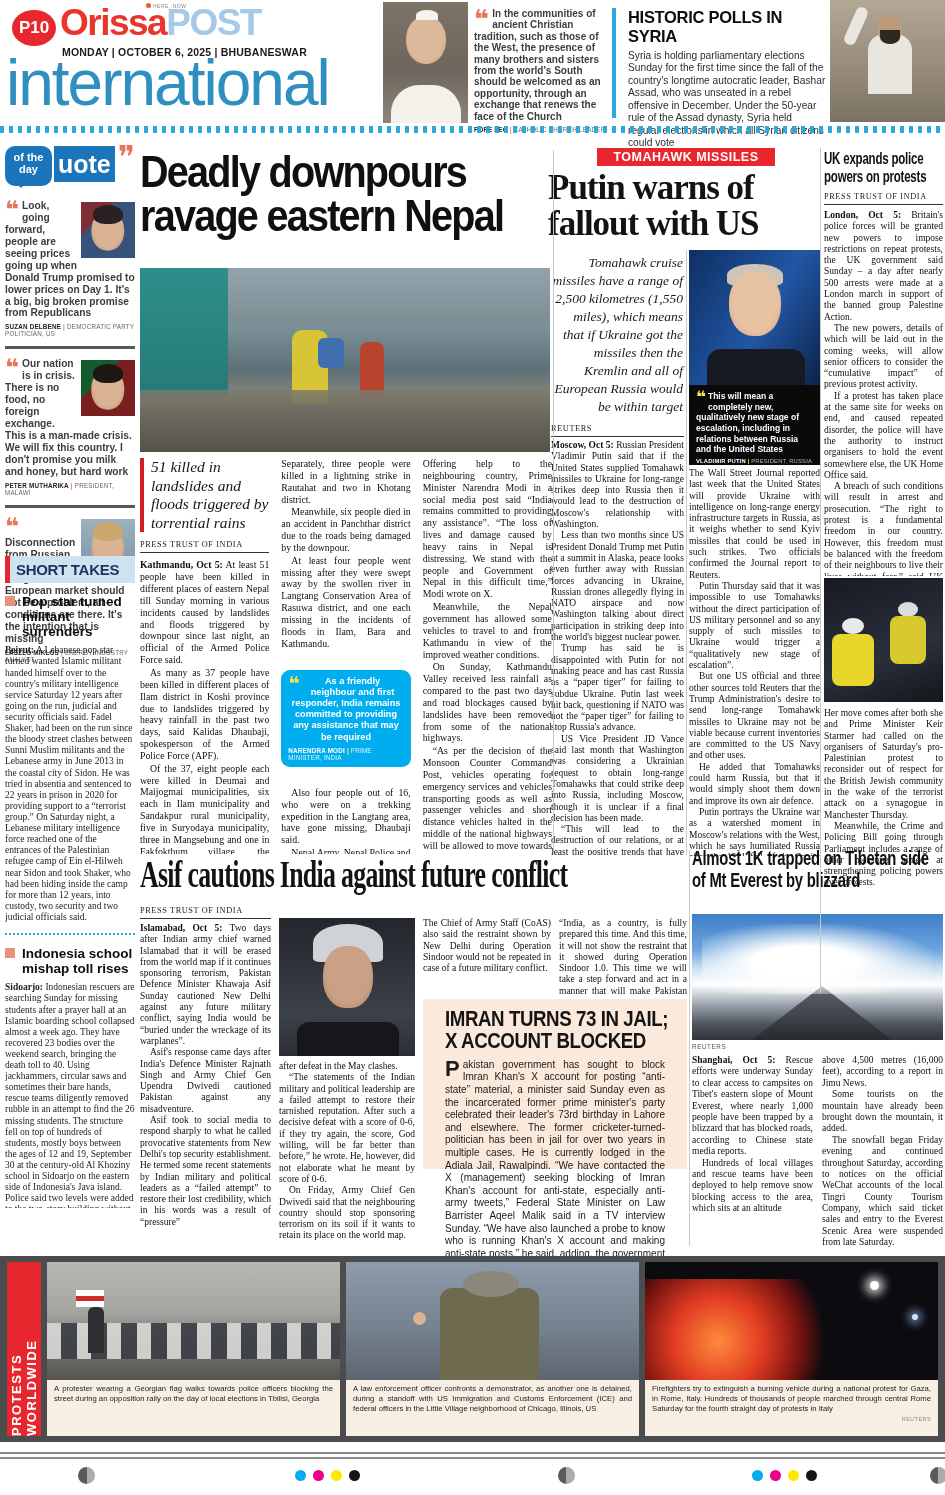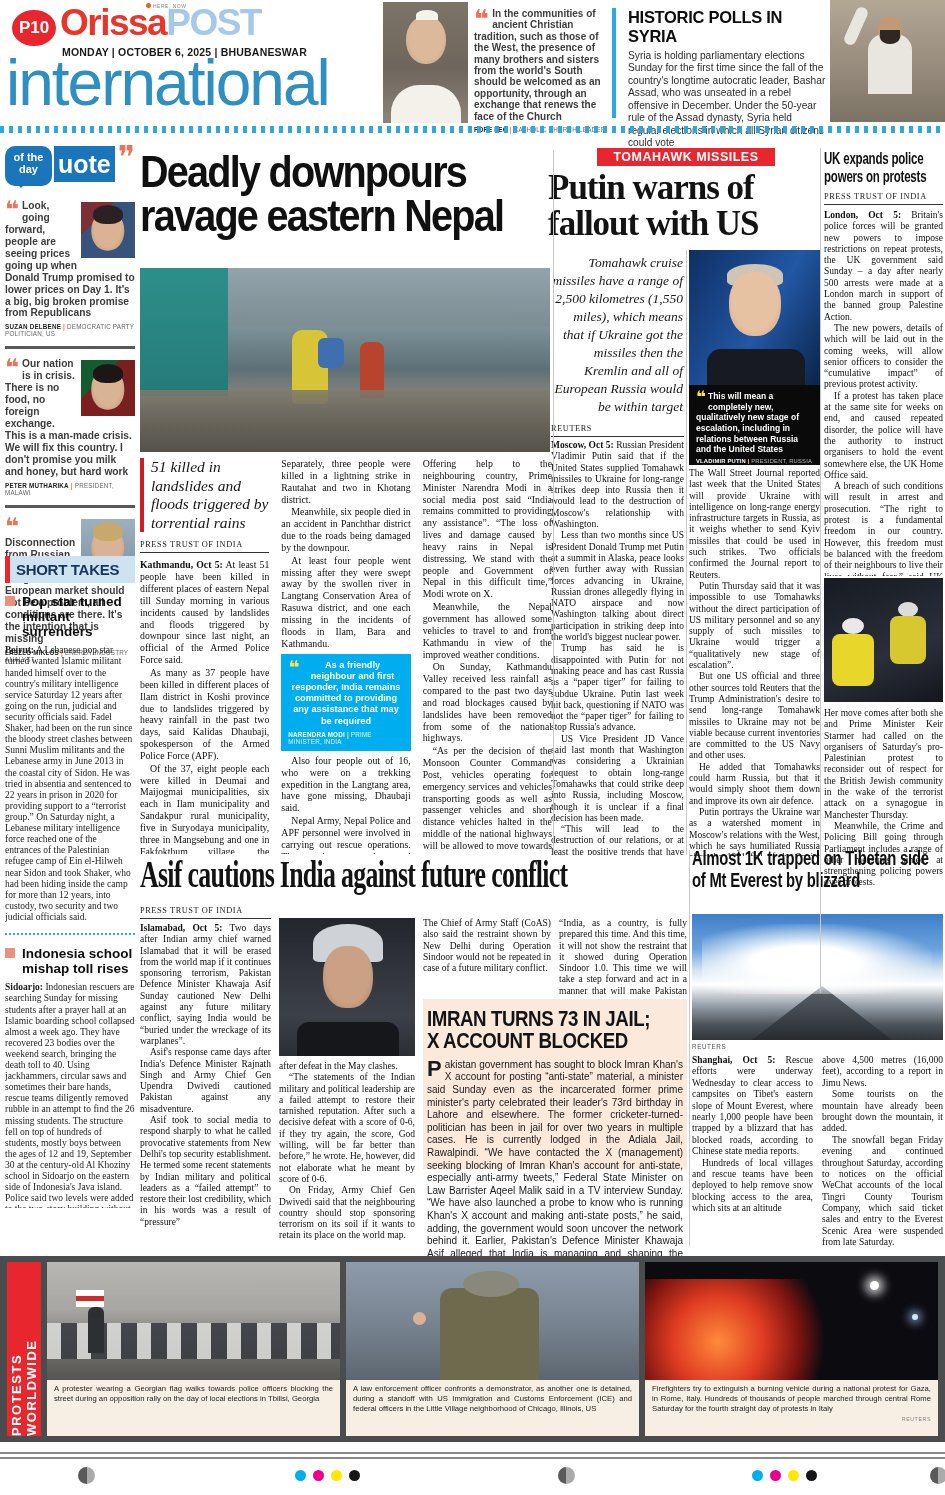--- a/index.html
+++ b/index.html
@@ -93,21 +93,21 @@
   #nepal-photo .bldg { left:88px; top:0; width:322px; height:58px; background:linear-gradient(180deg,#93a3ab,#7c8d94); }
   #nepal-photo .fig1 { left:152px; top:62px; width:36px; height:74px; background:#d8c537; border-radius:10px 10px 4px 4px; }
   #nepal-photo .sack { left:178px; top:70px; width:26px; height:30px; background:#3f6fae; border-radius:6px; }
   #nepal-photo .fig2 { left:220px; top:74px; width:24px; height:56px; background:#b8442e; border-radius:8px 8px 3px 3px; }
   #nepal-photo .water { left:0; bottom:0; width:410px; height:62px; background:linear-gradient(180deg,rgba(126,122,109,.85),#55524a); }
   #nepal-body { left:140px; top:458px; width:412px; height:396px; display:flex; gap:12px; }
   .ncol { width:130px; overflow:hidden; }
   .ncol .para { margin-bottom:1px; }
   #standfirst { border-left:4px solid #cf1f25; padding-left:7px; margin-bottom:8px;
     font-family:"Liberation Serif",serif; font-style:italic; font-size:15.5px; line-height:1.2; color:#161616; }
-  .modi-box { background:#00aeef; color:#fff; padding:6px 7px; margin:4px 0; }
+  .modi-box { background:#00aeef; color:#fff; padding:6px 7px; margin:20px 0;border-radius:9px; }
   .modi-box .mq { font-size:9.2px; font-weight:bold; line-height:1.22; text-align:center; }
   .modi-box .mq::before { content:"❝"; float:left; font-size:19px; line-height:.8; color:#ffe14d; margin-right:2px; font-family:"DejaVu Sans",sans-serif; }
   .modi-box .attr { margin-top:4px; }
   .modi-box .attr .attr-name { color:#fff; } .modi-box .attr .attr-title { color:#dff2fb; }
   .modi-box .attr .attr-title::before { color:#ffe14d; }
 
   
   #putin-kicker { left:597px; top:148px; width:178px; height:18px; background:#e8262d; color:#fff;
     font-size:12.5px; font-weight:bold; text-align:center; line-height:18px; letter-spacing:.5px; }
   #putin-headline { left:548px; top:170px; width:278px; font-family:"Liberation Serif",serif; font-weight:bold;
@@ -149,21 +149,21 @@
   #asif-col2 { left:279px; top:1061px; width:136px; height:185px; overflow:hidden; }
   #asif-col3 { left:423px; top:918px; width:128px; height:77px; overflow:hidden; }
   #asif-col4 { left:559px; top:918px; width:128px; height:77px; overflow:hidden; }
   #asif-col1 .para, #asif-col2 .para, #asif-col3 .para, #asif-col4 .para { font-size:9.5px; line-height:1.19; }
   #asif-photo { left:279px; top:918px; width:136px; height:138px; background:linear-gradient(180deg,#23262b,#3c4049 70%,#2b2e34); }
   #asif-photo .hair { left:34px; top:6px; width:70px; height:38px; background:#cfd2d6; border-radius:50% 50% 10% 10%; }
   #asif-photo .face { left:44px; top:28px; width:50px; height:62px; background:radial-gradient(ellipse at 50% 42%,#caa184 60%,#ab7f60); border-radius:45%; }
   #asif-photo .coat { left:18px; bottom:0; width:102px; height:34px; background:#15171b; border-radius:12px 12px 0 0; }
 
   
-  #imran { left:423px; top:999px; width:264px; height:170px; background:#fbe9db; padding:9px 4px 7px; }
+  #imran { left:423px; top:999px; width:264px; height:170px; background:#fbe9db; padding:9px 22px 7px; }
   #imran .ih { font-size:22px; font-weight:bold; letter-spacing:-.5px; line-height:1.02; color:#141414;
     transform:scaleX(.85); transform-origin:0 0; width:300px; }
   #imran-body { margin-top:6px; font-size:10px; line-height:1.26; text-align:justify; color:#1a1a1a; }
   #imran-body::first-letter { float:left; font-size:22px; line-height:.8; font-weight:bold; margin:1px 3px 0 0; }
 
   
   #ev-headline { left:692px; top:848px; width:334px; font-size:19.5px; letter-spacing:-.3px; line-height:1.12; transform:scaleX(.76); }
   #ev-photo { left:692px; top:914px; width:251px; height:126px;
     background:linear-gradient(180deg,#3f7fc9 0,#6ba3dd 28%,#cfe2f2 44%,#ffffff 56%,#9aa3ad 72%,#4b5259 88%,#30353b 100%); }
   #ev-photo .cloud { left:10px; top:10px; width:230px; height:70px; background:radial-gradient(ellipse at 45% 55%,#fff 30%,rgba(255,255,255,0) 75%); }
@@ -427,21 +427,21 @@
     <p id="imran-body">Pakistan government has sought to block Imran Khan's X account for posting “anti-state” material, a minister said Sunday even as the incarcerated former prime minister's party celebrated their leader's 73rd birthday in Lahore and elsewhere. The former cricketer-turned-politician has been in jail for over two years in multiple cases. He is currently lodged in the Adiala Jail, Rawalpindi. “We have contacted the X (management) seeking blocking of Imran Khan's account for anti-state, especially anti-army tweets,” Federal State Minister on Law Barrister Aqeel Malik said in a TV interview Sunday. “We have also launched a probe to know who is running Khan's X account and making anti-state posts,” he said, adding, the government would soon uncover the network behind it. Earlier, Pakistan's Defence Minister Khawaja Asif alleged that India is managing and shaping the narrative of Imran Khan on X.</p>
   </div>
 
   <div class="abs headline-sans" id="ev-headline">Almost 1K trapped on Tibetan side of Mt Everest by blizzard</div>
   <div class="photo" id="ev-photo">
     <div class="rock"></div>
     <div class="cloud"></div>
   </div>
   <div class="abs" id="ev-credit">REUTERS</div>
   <div class="abs" id="ev-col1">
-    <p class="para lead"><b class="dl">Shanghai, Oct 5:</b> <span>Rescue efforts were underway Wednesday to clear access to campsites on Tibet's eastern slope of Mount Everest, where nearly 1,000 people have been trapped by a blizzard that has blocked roads, according to Chinese state media reports.</span></p>
+    <p class="para lead"><b class="dl">Shanghai, Oct 5:</b> <span>Rescue efforts were underway Sunday to clear access to campsites on Tibet's eastern slope of Mount Everest, where nearly 1,000 people have been trapped by a blizzard that has blocked roads, according to Chinese state media reports.</span></p>
     <p class="para">Hundreds of local villages and rescue teams have been deployed to help remove snow blocking access to the area, which sits at an altitude</p>
   </div>
   <div class="abs" id="ev-col2">
     <p class="para lead">above 4,500 metres (16,000 feet), according to a report in Jimu News.</p>
     <p class="para">Some tourists on the mountain have already been brought down the mountain, it added.</p>
     <p class="para">The snowfall began Friday evening and continued throughout Saturday, according to notices on the official WeChat accounts of the local Tingri County Tourism Company, which said ticket sales and entry to the Everest Scenic Area were suspended from late Saturday.</p>
   </div>
 
   <div class="abs" id="strip">
     <div id="strip-label">

